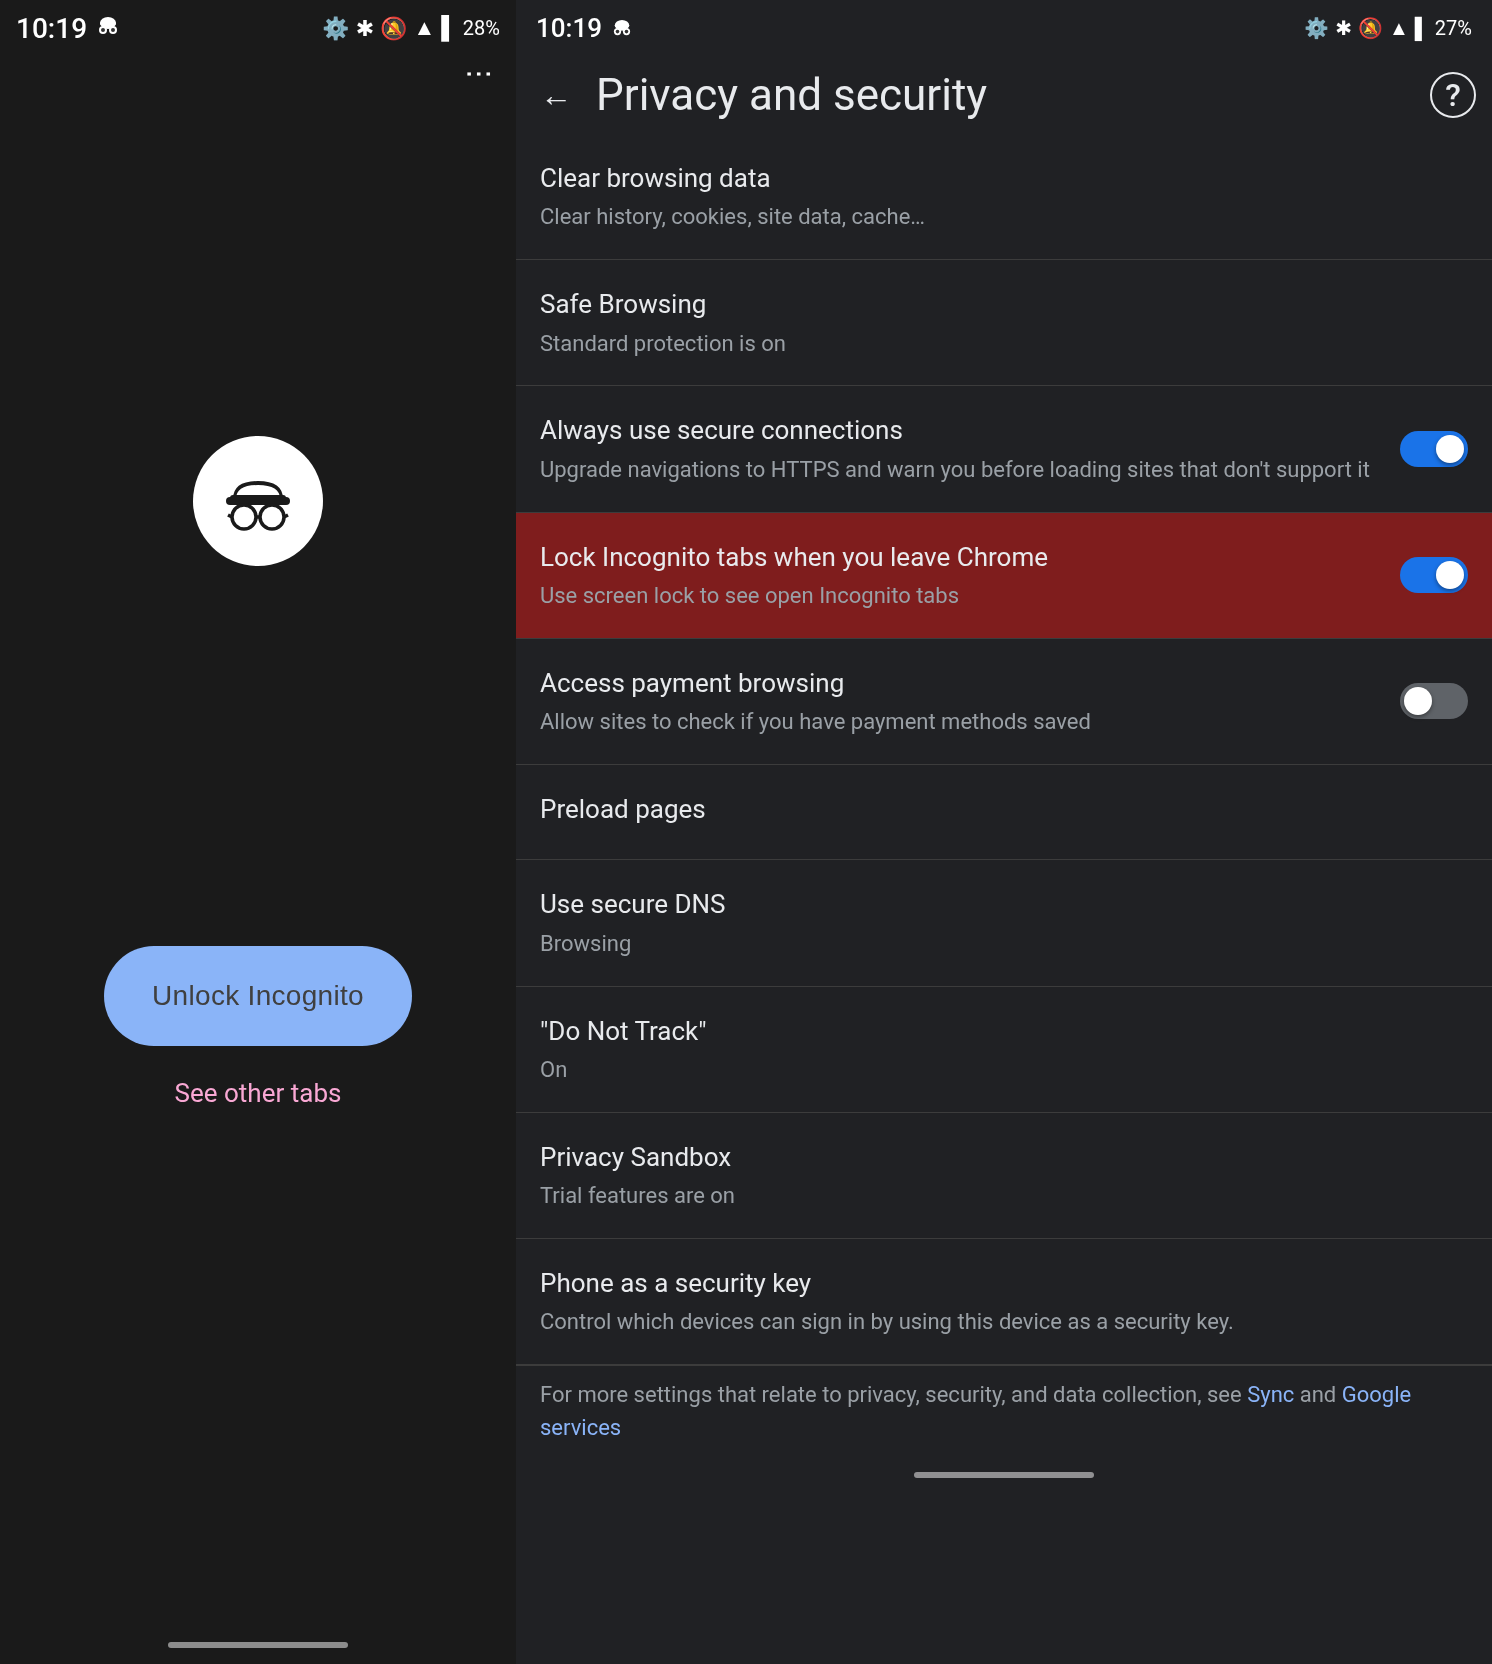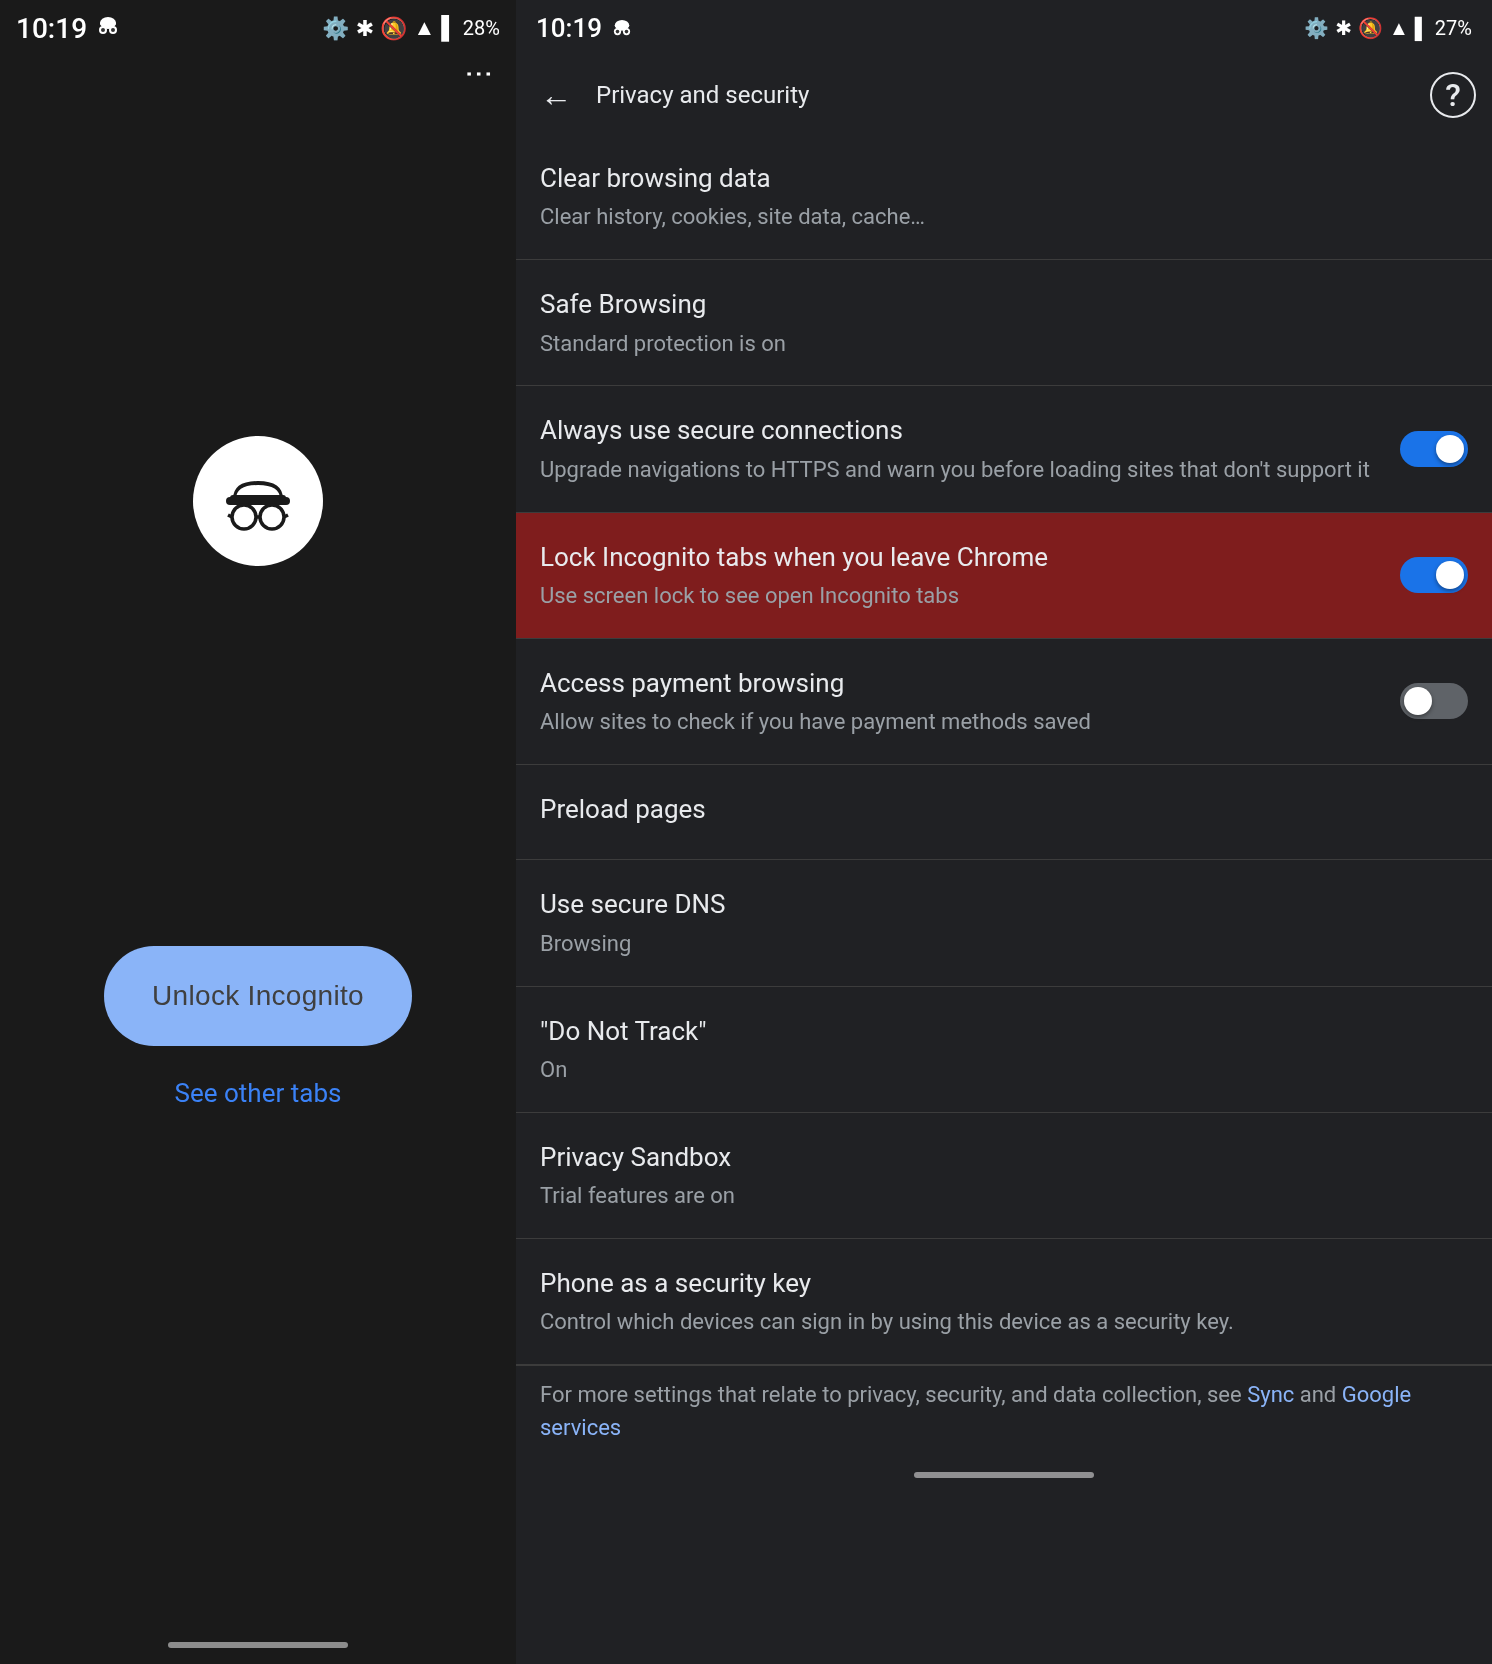--- a/index.html
+++ b/index.html
@@ -83,21 +83,21 @@
       border-radius: 50px;
       padding: 34px 48px;
       font-size: 28px;
       font-weight: 500;
       cursor: pointer;
       letter-spacing: 0.3px;
     }
 
     .see-other-tabs {
       margin-top: 32px;
-      color: #3b82f6;
+      color: #f9a8d4;
       font-size: 26px;
       cursor: pointer;
       text-decoration: none;
     }
 
     .home-indicator-left {
       position: absolute;
       bottom: 16px;
       width: 180px;
       height: 6px;
@@ -153,21 +153,21 @@
 
     .back-button {
       color: #e8eaed;
       font-size: 32px;
       cursor: pointer;
       padding: 8px;
     }
 
     .page-title-text {
       color: #e8eaed;
-      font-size: 24px;
+      font-size: 44px;
       font-weight: 400;
       flex: 1;
     }
 
     .help-button {
       color: #e8eaed;
       font-size: 32px;
       cursor: pointer;
       border: 2px solid #e8eaed;
       border-radius: 50%;

